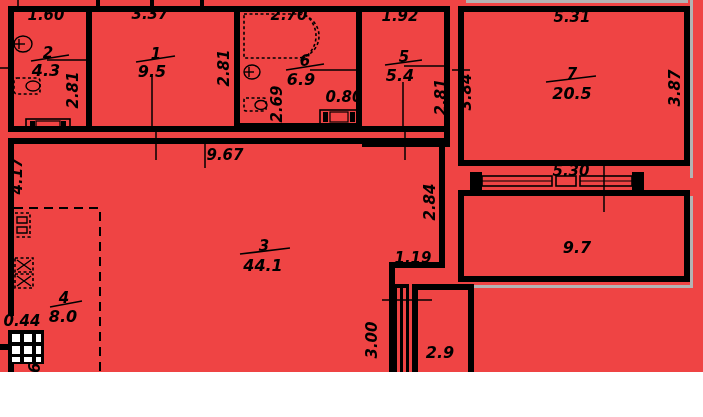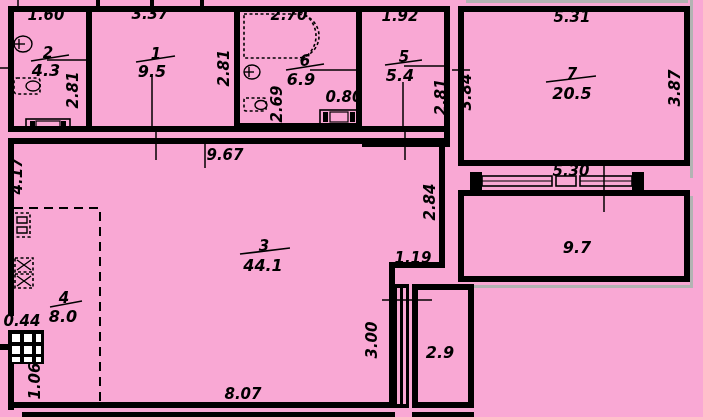--- a/index.html
+++ b/index.html
@@ -2,22 +2,22 @@
 <html><head>
 <meta charset="utf-8">
 <style>
   html,body{margin:0;padding:0;background:#ffffff;}
   body{
     font-family:"DejaVu Sans", sans-serif;
   }
   #plan-root{
     position:relative;
     width:703px;
-    height:417px;
-    background:#f9a8d4;
+    height:372px;
+    background:#ef4444;
     overflow:hidden;
   }
   svg#plan-svg{
     position:absolute;
     left:0;top:0;
     width:703px;height:417px;
     display:block;
   }
   
   .dim, .area-num, .room-num, .bal-num{

